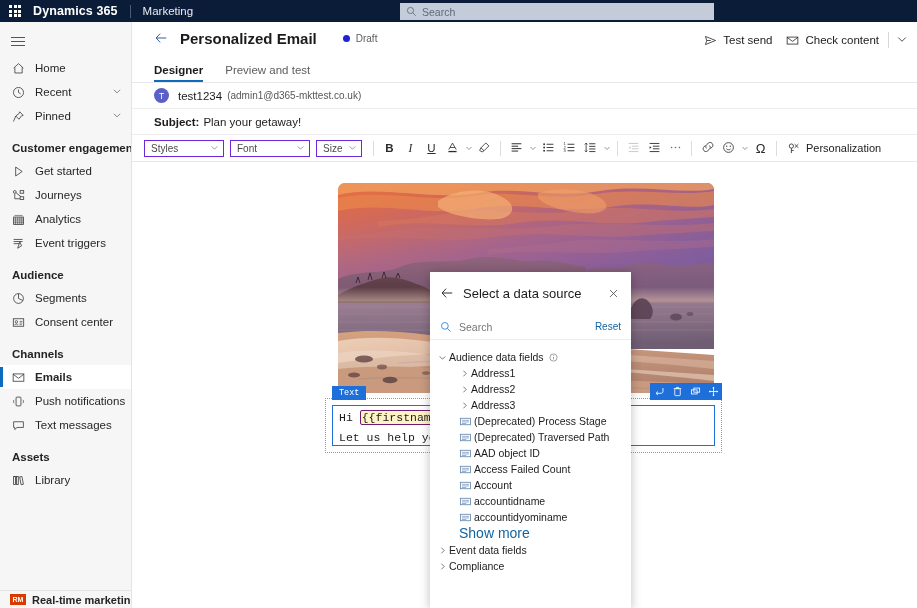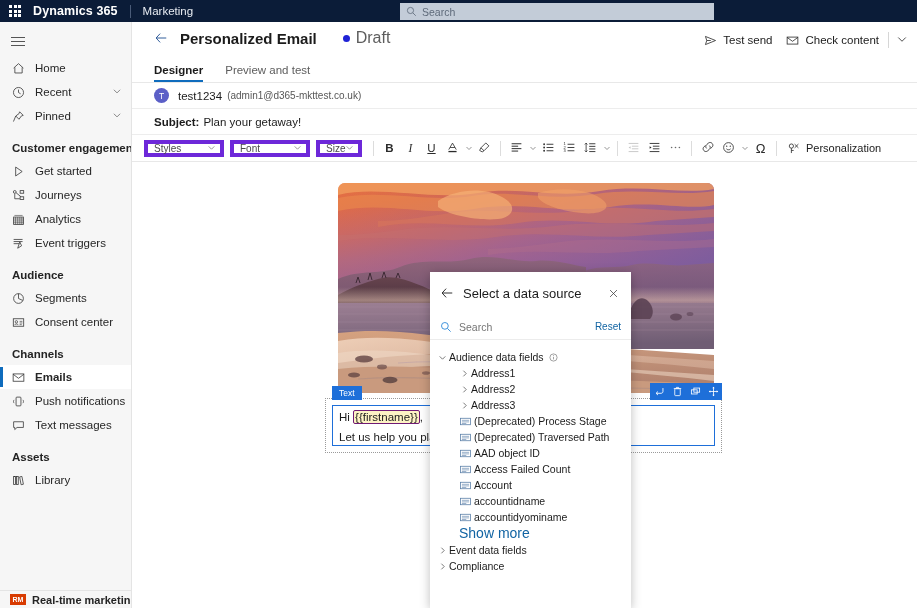--- a/index.html
+++ b/index.html
@@ -100,21 +100,21 @@
   
   #main {
     position: absolute; top: 22px; left: 132px;
     width: 785px; height: 586px; background: #ffffff;
   }
   #page-head { height: 32px; display: flex; align-items: center; padding-left: 22px; }
   #back-arrow { cursor: pointer; display:flex; margin-right: 12px; color:#2b5797; }
   #page-title { font-size: 15px; font-weight: bold; color: #1b1b1b; white-space: nowrap; }
   #status-wrap { display: flex; align-items: center; margin-left: 26px; }
   #status-dot { width: 7px; height: 7px; border-radius: 50%; background: #1f22d6; margin-right: 6px; }
-  #status-text { font-size: 16px; color: #5d5d5d; }
+  #status-text { font-size: 10px; color: #5d5d5d; }
   #head-actions {
     position: absolute; right: 4px; top: 6px; display: flex; align-items: center;
   }
   .head-btn {
     display: flex; align-items: center; padding: 3px 7px; cursor: pointer;
     font-size: 11.5px; color: #1b1b1b; white-space: nowrap;
   }
   .head-btn .ico { margin-right: 6px; display: flex; color: #2b2b2b; }
   #head-sep { width: 1px; height: 16px; background: #d6d6d6; margin: 0 2px; }
   #head-chev { padding: 3px 5px; cursor: pointer; display: flex; color:#2b2b2b; }
@@ -152,21 +152,21 @@
   }
   #subject-label { font-size: 11.5px; font-weight: bold; color: #1b1b1b; }
   #subject-value { font-size: 11.5px; color: #1b1b1b; margin-left: 4px; }
 
   
   #fmt-bar {
     height: 27px; display: flex; align-items: center; padding-left: 12px;
     border-bottom: 1px solid #e8e8e8; gap: 0px;
   }
   .fmt-select {
-    height: 17px; border: 4px solid #6d28d9; background: #fff;
+    height: 17px; border: 1px solid #6d28d9; background: #fff;
     display: flex; align-items: center; justify-content: space-between;
     padding: 0 4px 0 6px; font-size: 10px; color: #4a4a4a;
     margin-right: 6px; cursor: pointer; white-space: nowrap;
   }
   #sel-styles { width: 80px; }
   #sel-font   { width: 80px; }
   #sel-size   { width: 46px; }
   .fmt-btn {
     width: 21px; height: 21px; display: flex; align-items: center;
     justify-content: center; cursor: pointer; font-size: 11.5px;
@@ -177,21 +177,21 @@
     justify-content: center; cursor: pointer; color: #2b2b2b; flex:0 0 auto; }
   .fmt-sep { width: 1px; height: 15px; background: #dcdcdc; margin: 0 5px; flex:0 0 auto; }
   #personalization-btn {
     display: flex; align-items: center; cursor: pointer; padding: 2px 5px;
     font-size: 11px; color: #1b1b1b; white-space: nowrap;
   }
   #personalization-btn .ico { margin-right: 6px; display: flex; }
 
   
   #canvas {
-    position: relative; height: 433px; background: #ffffff; overflow: hidden;
+    position: relative; height: 433px; background: #ffffff; overflow: hidden; font-family: Liberation Mono, monospace;
   }
   #hero {
     position: absolute; left: 206px; top: 21px; width: 376px; height: 210px;
     border-radius: 7px; overflow: hidden;
   }
   #hero svg { display: block; width: 376px; height: 210px; }
 
   
   #text-block {
     position: absolute; left: 193px; top: 236px; width: 397px; height: 55px;

